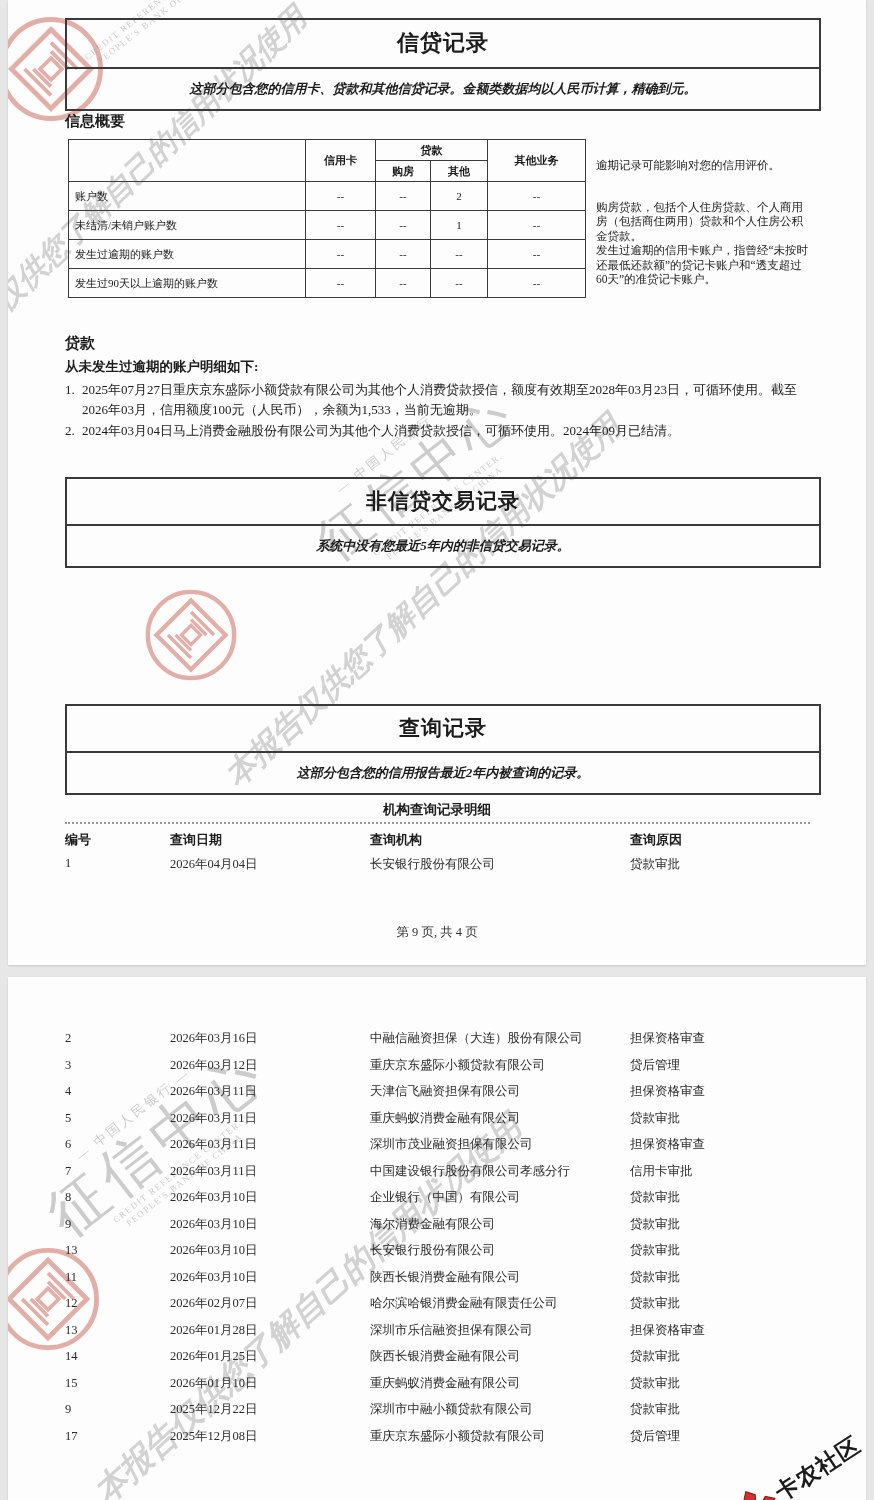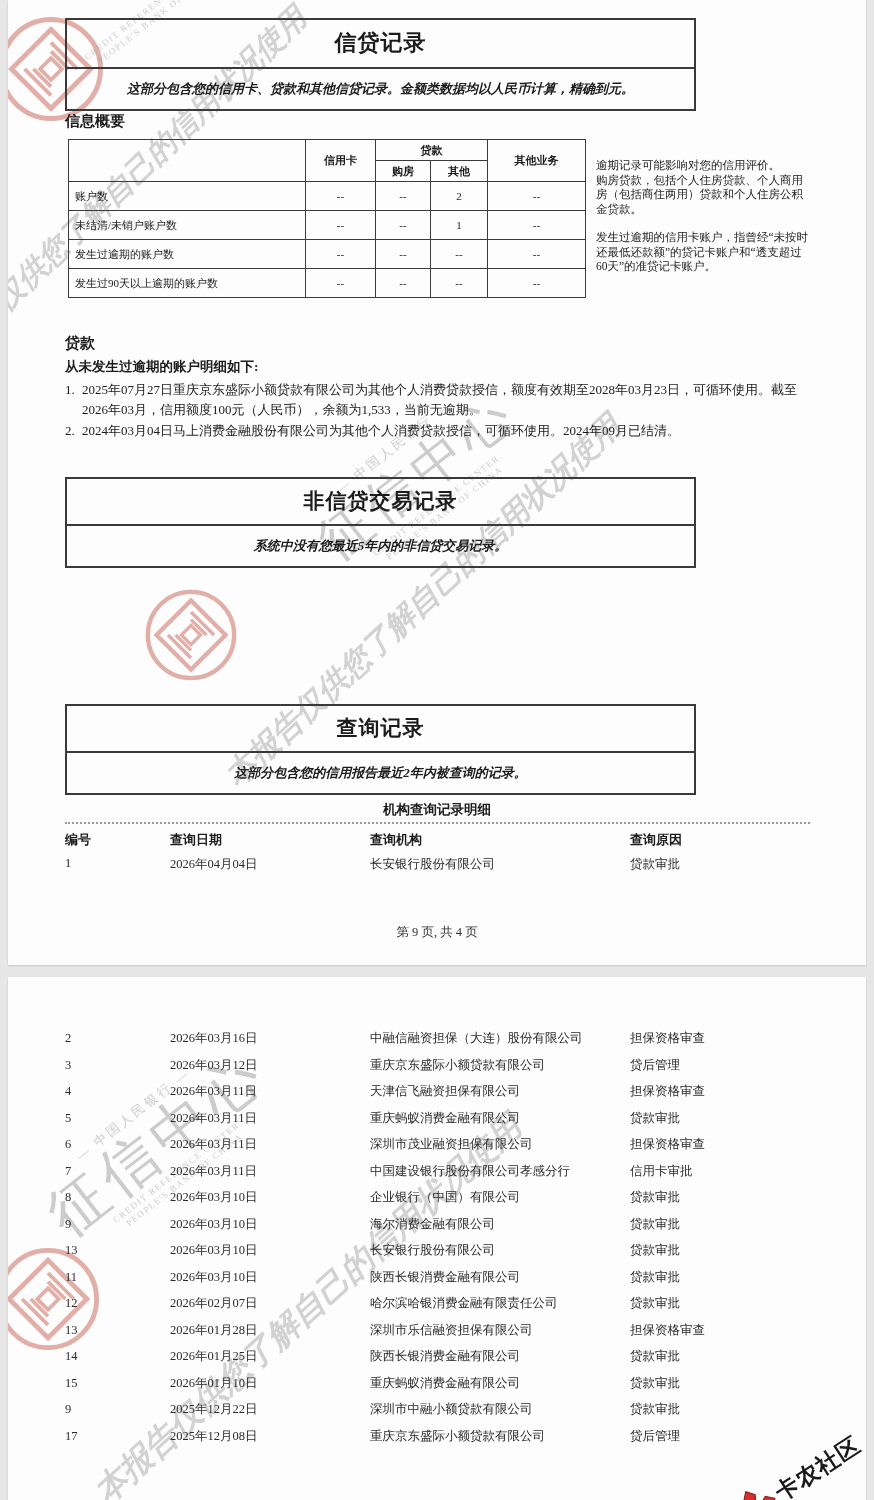--- a/index.html
+++ b/index.html
@@ -15,21 +15,21 @@
   .page {
     position:absolute; left:8px; width:858px;
     background:#fdfdfd;
     overflow:hidden;
   }
   #page1 { top:0; height:965px; box-shadow:0 1px 2px rgba(0,0,0,.15); }
   #page2 { top:977px; height:523px; box-shadow:0 1px 2px rgba(0,0,0,.15); }
 
   
   .secbox {
-    position:absolute; left:57px; width:631px;
+    position:absolute; left:57px; width:756px;
     border:2px solid #3a3a3a; background:transparent; z-index:2;
   }
   .secbox .t {
     text-align:center; font-weight:bold; font-size:22px;
     padding:8px 4px 9px 4px; border-bottom:2px solid #3a3a3a;
     letter-spacing:1px;
   }
   .secbox .s {
     text-align:center; font-weight:bold; font-style:italic;
     font-size:13px; padding:11px 4px;
@@ -45,22 +45,22 @@
     border:1.6px solid #3a3a3a; padding:0 4px;
     text-align:center; vertical-align:middle;
   }
   table.sum th { font-weight:bold; height:21px; }
   table.sum td.lbl { text-align:left; font-weight:bold; padding-left:6px;margin-top:16px; }
   table.sum tr.data td { height:29px; font-weight:normal; }
   .cw0{width:237px}.cw1{width:70px}.cw2{width:55px}.cw3{width:57px}.cw4{width:98px}
 
   .notes { position:absolute; left:588px; top:158px; width:214px; z-index:2;
            font-size:11.5px; line-height:14.5px; color:#222; }
-  .notes .n1 { }
-  .notes .n2 { margin-bottom:14px; }
+  .notes .n1 { margin-bottom:27px; }
+  .notes .n2 { }
 
   .loanlist { position:absolute; left:57px; top:380px; width:752px; z-index:2;
               font-size:13px; line-height:19.5px; }
   .loanitem { display:flex; }
   .loanitem .num { width:17px; flex:none; }
   .loanitem .txt { flex:1; }
 
   
   .qtitle { position:absolute; left:0; top:801px; width:100%; text-align:center;
             font-size:13.5px; font-weight:bold; z-index:2; }

